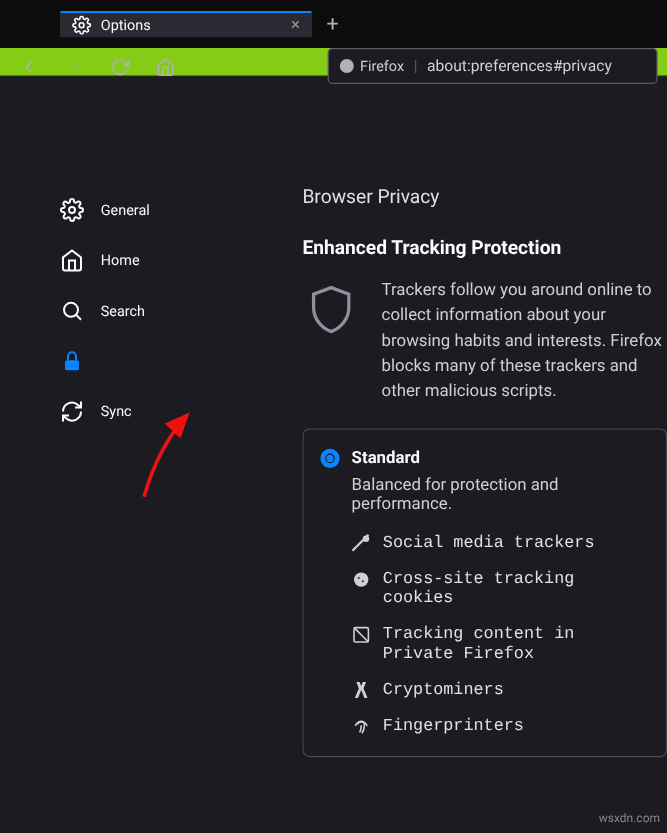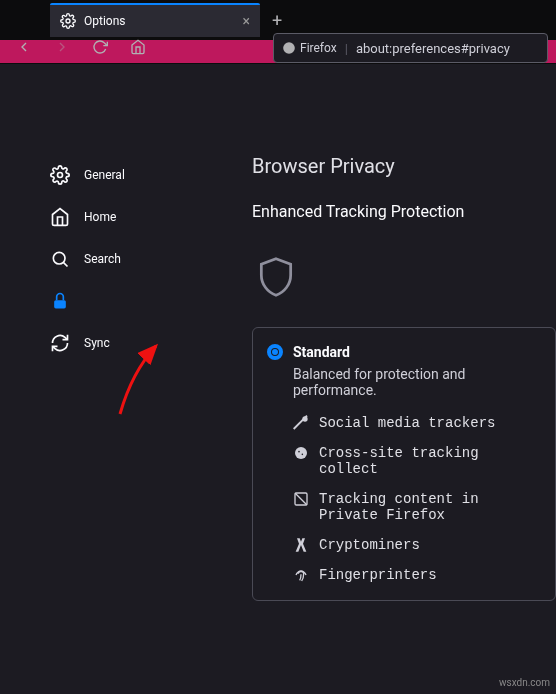--- a/index.html
+++ b/index.html
@@ -20,38 +20,38 @@
     }
     .tab-strip {
       display: flex;
       align-items: center;
       height: 40px;
       padding-left: 50px;
     }
     .tab {
       display: flex;
       align-items: center;
-      height: 34px;
+      height: 22px;
       padding: 0 10px;
       background: #2b2a33;
       border-top: 2px solid #0a84ff;
       border-radius: 2px 2px 0 0;
       min-width: 210px;
       gap: 8px;
       color: #fbfbfe;
       font-size: 12px;
     }
     .tab .icon { width: 16px; height: 16px; display: inline-flex; align-items: center; justify-content: center; }
     .tab .close { margin-left: auto; color: #999; font-size: 14px; }
     .newtab { color: #b1b1b3; font-size: 18px; padding: 0 12px; cursor: pointer; }
     .toolbar {
       height: 24px;
-      background: #be185d;
-      display: flex;
-      align-items: flex-end;
+      background: #84cc16;
+      display: flex;
+      align-items: flex-start;
       padding: 0 8px;
       gap: 6px;
       border-bottom: 1px solid #0c0c0d;
     }
     .nav-btn {
       width: 32px; height: 32px;
       display: flex; align-items: center; justify-content: center;
       color: #b1b1b3;
       border-radius: 4px;
     }
@@ -95,29 +95,29 @@
     .sidebar-item.active {
       color: #0a84ff;
     }
     .sidebar-item .sicon { width: 20px; height: 20px; display:flex;align-items:center;justify-content:center; }
     .main {
       padding: 90px 0 0 0;
       flex: 1;
       overflow: hidden;
     }
     .page-title {
-      font-size: 20px;
+      font-size: 16px;
       font-weight: 400;
       color: #e0e0e6;
       margin-bottom: 24px;
     }
     .section-title {
       font-size: 16px;
-      font-weight: 400;
-      margin-bottom: 30px;
+      font-weight: 700;
+      margin-bottom: 16px;
     }
     .etp-row { display: flex; gap: 18px; margin-bottom: 20px;}
     .shield { width: 48px; height:56px; flex-shrink:0; display:flex;align-items:flex-start;justify-content:center;}
     .etp-desc { font-size: 14px; color: #cfcfd8; line-height: 1.5; }
     .option-box {
       border: 1px solid #4a4a55;
       border-radius: 6px;
       padding: 16px 14px 10px 14px;
       margin-right: 0;
     }
@@ -254,20 +254,21 @@
 
   <div class="main">
     <h1 class="page-title">Browser Privacy</h1>
     <div class="section-title">Enhanced Tracking Protection</div>
     <div class="etp-row">
       <div class="shield">
         <svg viewBox="0 0 24 24" width="44" height="52" fill="none" stroke="#8f8f9d" stroke-width="1.5">
             <path d="M12 2l8 3v6c0 5-3.4 9.3-8 11-4.6-1.7-8-6-8-11V5l8-3z"></path>
           </svg>
       </div>
+      <div class="etp-desc">Trackers follow you around online to collect information about your browsing habits and interests. Firefox blocks many of these trackers and other malicious scripts.</div>
     </div>
 
     <div class="option-box">
       <div class="radio-row">
         <span class="radio"></span>
         <span class="opt-title">Standard</span>
       </div>
       <div class="opt-desc">Balanced for protection and performance.</div>
       <ul class="protect-list">
         <li>
@@ -280,21 +281,21 @@
           <span>Social media trackers</span>
         </li>
         <li>
           <span class="picon">
               <svg viewBox="0 0 24 24" width="16" height="16" fill="#cfcfd8">
                 <circle cx="12" cy="12" r="9"></circle>
                 <circle cx="9" cy="10" r="1.2" fill="#1c1b22"></circle>
                 <circle cx="14" cy="14" r="1.2" fill="#1c1b22"></circle>
               </svg>
             </span>
-          <span>Cross-site tracking collect</span>
+          <span>Cross-site tracking cookies</span>
         </li>
         <li>
           <span class="picon">
               <svg viewBox="0 0 24 24" width="16" height="16" fill="none" stroke="#cfcfd8" stroke-width="2">
                 <rect x="3" y="3" width="18" height="18" rx="2"></rect>
                 <path d="M3 3l18 18"></path>
               </svg>
             </span>
           <span>Tracking content in Private Firefox</span>
         </li>

